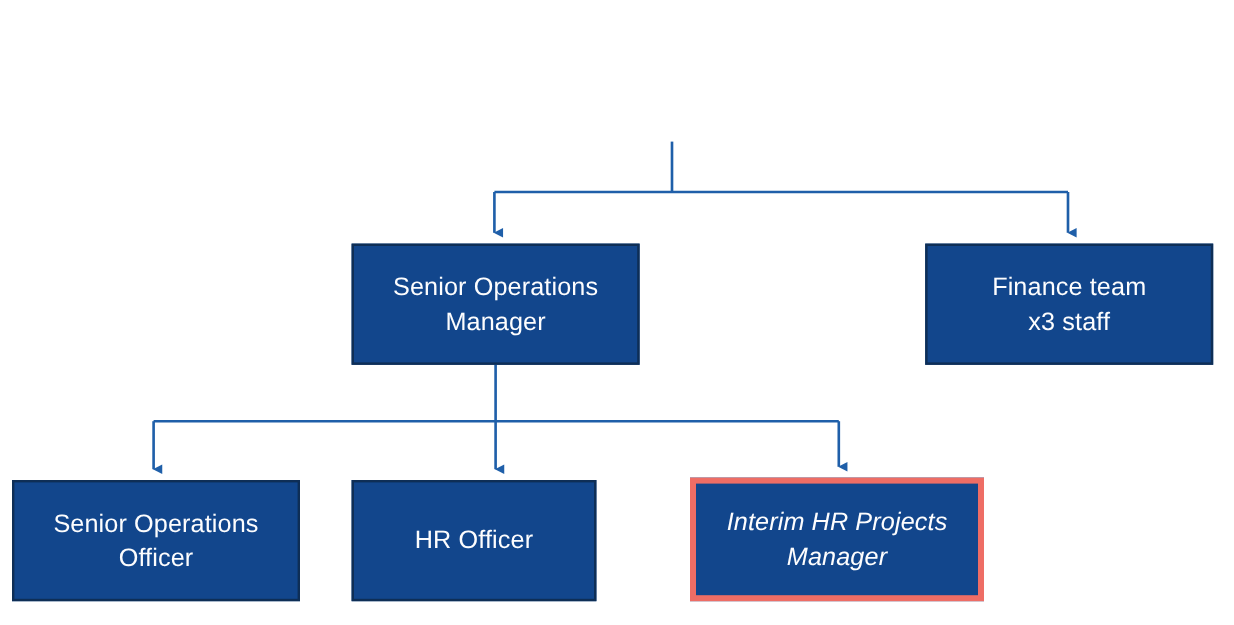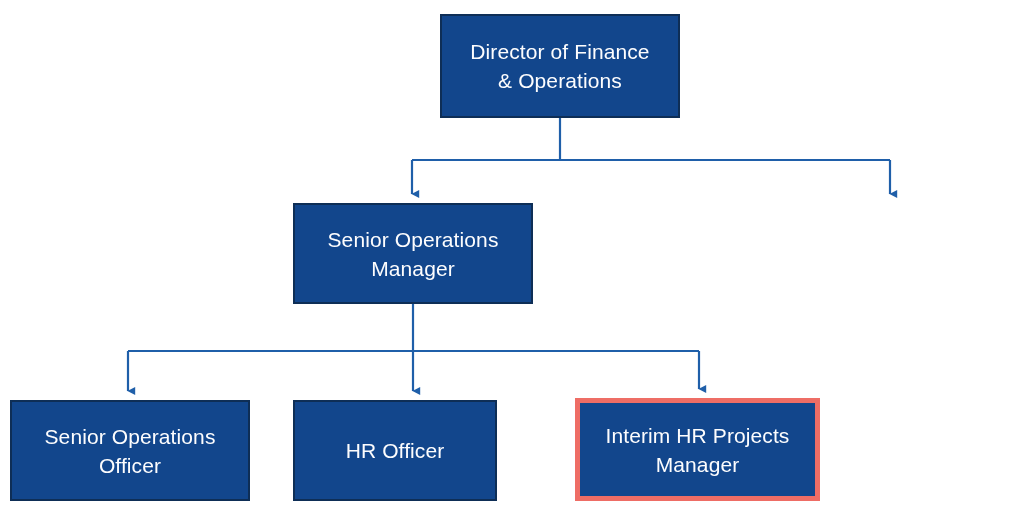--- a/index.html
+++ b/index.html
@@ -49,21 +49,21 @@
     white-space: pre-line;
   }
   
   #node-director       { left: 440px; top: 14px;  width: 240px; height: 104px; }
   
   #node-senior-ops-mgr { left: 293px; top: 203px; width: 240px; height: 101px; }
   #node-finance-team   { left: 771px; top: 203px; width: 240px; height: 101px; }
   
   #node-senior-ops-off { left: 10px;  top: 400px; width: 240px; height: 101px; }
   #node-hr-officer     { left: 293px; top: 400px; width: 204px; height: 101px; }
-  #node-interim-hr     { left: 575px; top: 398px; width: 245px; height: 103px; }
+  #node-interim-hr     { left: 575px; top: 398px; width: 245px; height: 103px; font-style: italic; }
 </style>
 </head>
 <body>
 
 <div id="chart-canvas">
 
   <svg class="connector-layer" viewBox="0 0 1028 521" width="1028" height="521" xmlns="http://www.w3.org/2000/svg">
     <defs>
       <marker id="arrowhead" markerWidth="9" markerHeight="9" refX="4.5" refY="7.6" orient="auto" markerUnits="userSpaceOnUse">
         <path d="M 0.6 0.4 L 8.4 0.4 L 4.5 8.2 Z" fill="#1F5FA9"></path>
@@ -79,30 +79,30 @@
 
     <g stroke="#1F5FA9" stroke-width="2.2" fill="none">
       <path d="M 413 304 L 413 351"></path>
       <path d="M 128 351 L 699 351"></path>
       <path d="M 128 351 L 128 391" marker-end="url(#arrowhead)"></path>
       <path d="M 413 351 L 413 391" marker-end="url(#arrowhead)"></path>
       <path d="M 699 351 L 699 389" marker-end="url(#arrowhead)"></path>
     </g>
   </svg>
 
-  <div class="node-box" id="node-director">
-    <span class="node-label">Director of Finance
-&amp; Operations</span>
-  </div>
 
   <div class="node-box" id="node-senior-ops-mgr">
     <span class="node-label">Senior Operations
 Manager</span>
   </div>
 
+  <div class="node-box" id="node-finance-team">
+    <span class="node-label">Finance team
+x3 staff</span>
+  </div>
 
   <div class="node-box" id="node-senior-ops-off">
     <span class="node-label">Senior Operations
 Officer</span>
   </div>
 
   <div class="node-box" id="node-hr-officer">
     <span class="node-label">HR Officer</span>
   </div>
 

